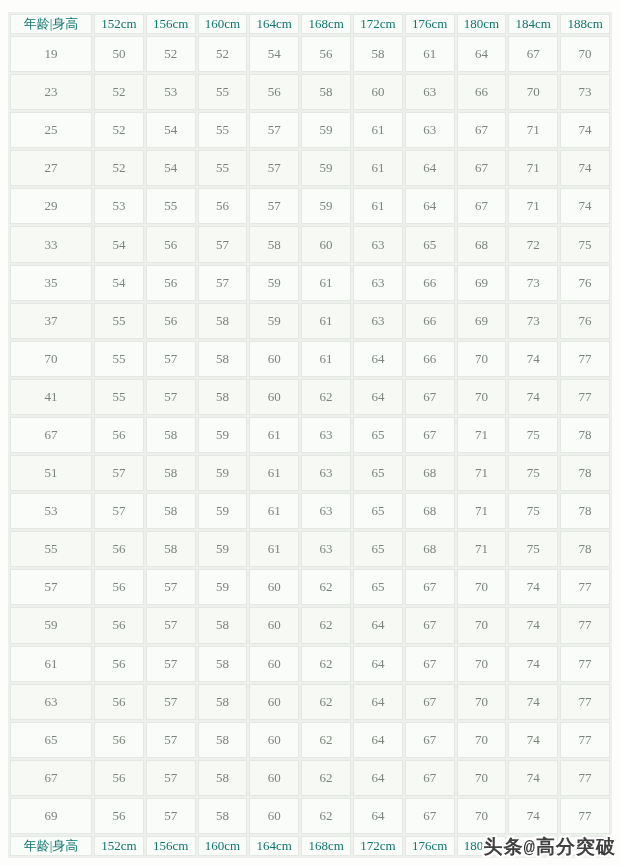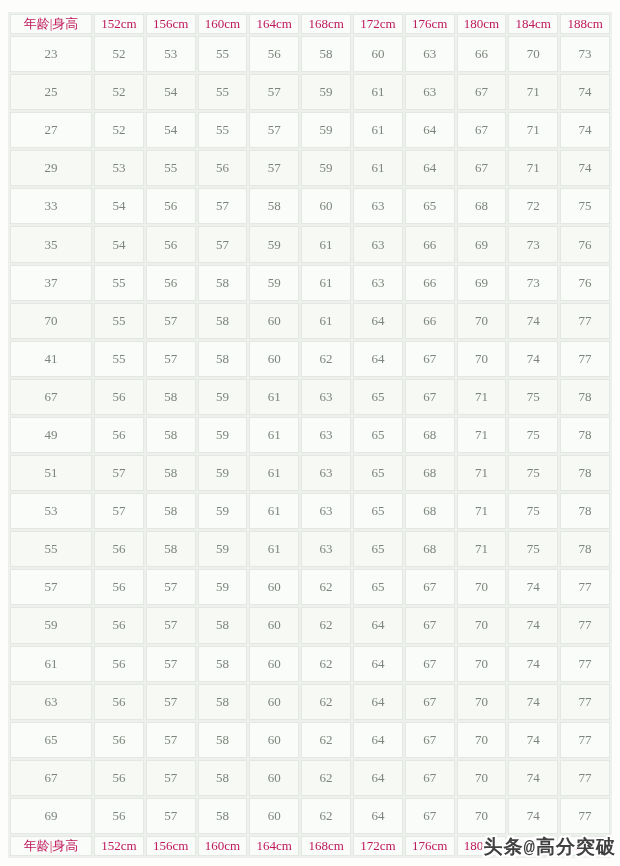--- a/index.html
+++ b/index.html
@@ -25,21 +25,21 @@
   }
   col.c0{width:82px;}
   th,td{
     background:var(--cell-bg);
     border:1px solid var(--border);
     color:var(--text);
     font-size:13px;font-weight:400;
     text-align:center;vertical-align:middle;
     padding:0;overflow:hidden;white-space:nowrap;
   }
-  thead th,tfoot th{color:#be185d;}
+  thead th,tfoot th{color:#0f766e;}
   tbody tr:nth-child(even) td{background:#f7f9f5;}
   .watermark{
     position:absolute;right:4px;bottom:6px;
     font-family:Liberation Mono, monospace;
     font-weight:700;font-size:19px;letter-spacing:1px;
     color:var(--wm);
     text-shadow:-2px -2px 0 #fff,2px -2px 0 #fff,-2px 2px 0 #fff,2px 2px 0 #fff,
                  0 2px 0 #fff,0 -2px 0 #fff,2px 0 0 #fff,-2px 0 0 #fff;
   }
 </style>
@@ -71,20 +71,33 @@
           <th>168cm</th>
           <th>172cm</th>
           <th>176cm</th>
           <th>180cm</th>
           <th>184cm</th>
           <th>188cm</th>
         </tr>
     </thead>
     <tbody id="tblbody">
         <tr>
+          <td>19</td>
+          <td>50</td>
+          <td>52</td>
+          <td>52</td>
+          <td>54</td>
+          <td>56</td>
+          <td>58</td>
+          <td>61</td>
+          <td>64</td>
+          <td>67</td>
+          <td>70</td>
+        </tr>
+        <tr>
           <td>23</td>
           <td>52</td>
           <td>53</td>
           <td>55</td>
           <td>56</td>
           <td>58</td>
           <td>60</td>
           <td>63</td>
           <td>66</td>
           <td>70</td>
@@ -196,33 +209,20 @@
         </tr>
         <tr>
           <td>67</td>
           <td>56</td>
           <td>58</td>
           <td>59</td>
           <td>61</td>
           <td>63</td>
           <td>65</td>
           <td>67</td>
-          <td>71</td>
-          <td>75</td>
-          <td>78</td>
-        </tr>
-        <tr>
-          <td>49</td>
-          <td>56</td>
-          <td>58</td>
-          <td>59</td>
-          <td>61</td>
-          <td>63</td>
-          <td>65</td>
-          <td>68</td>
           <td>71</td>
           <td>75</td>
           <td>78</td>
         </tr>
         <tr>
           <td>51</td>
           <td>57</td>
           <td>58</td>
           <td>59</td>
           <td>61</td>

